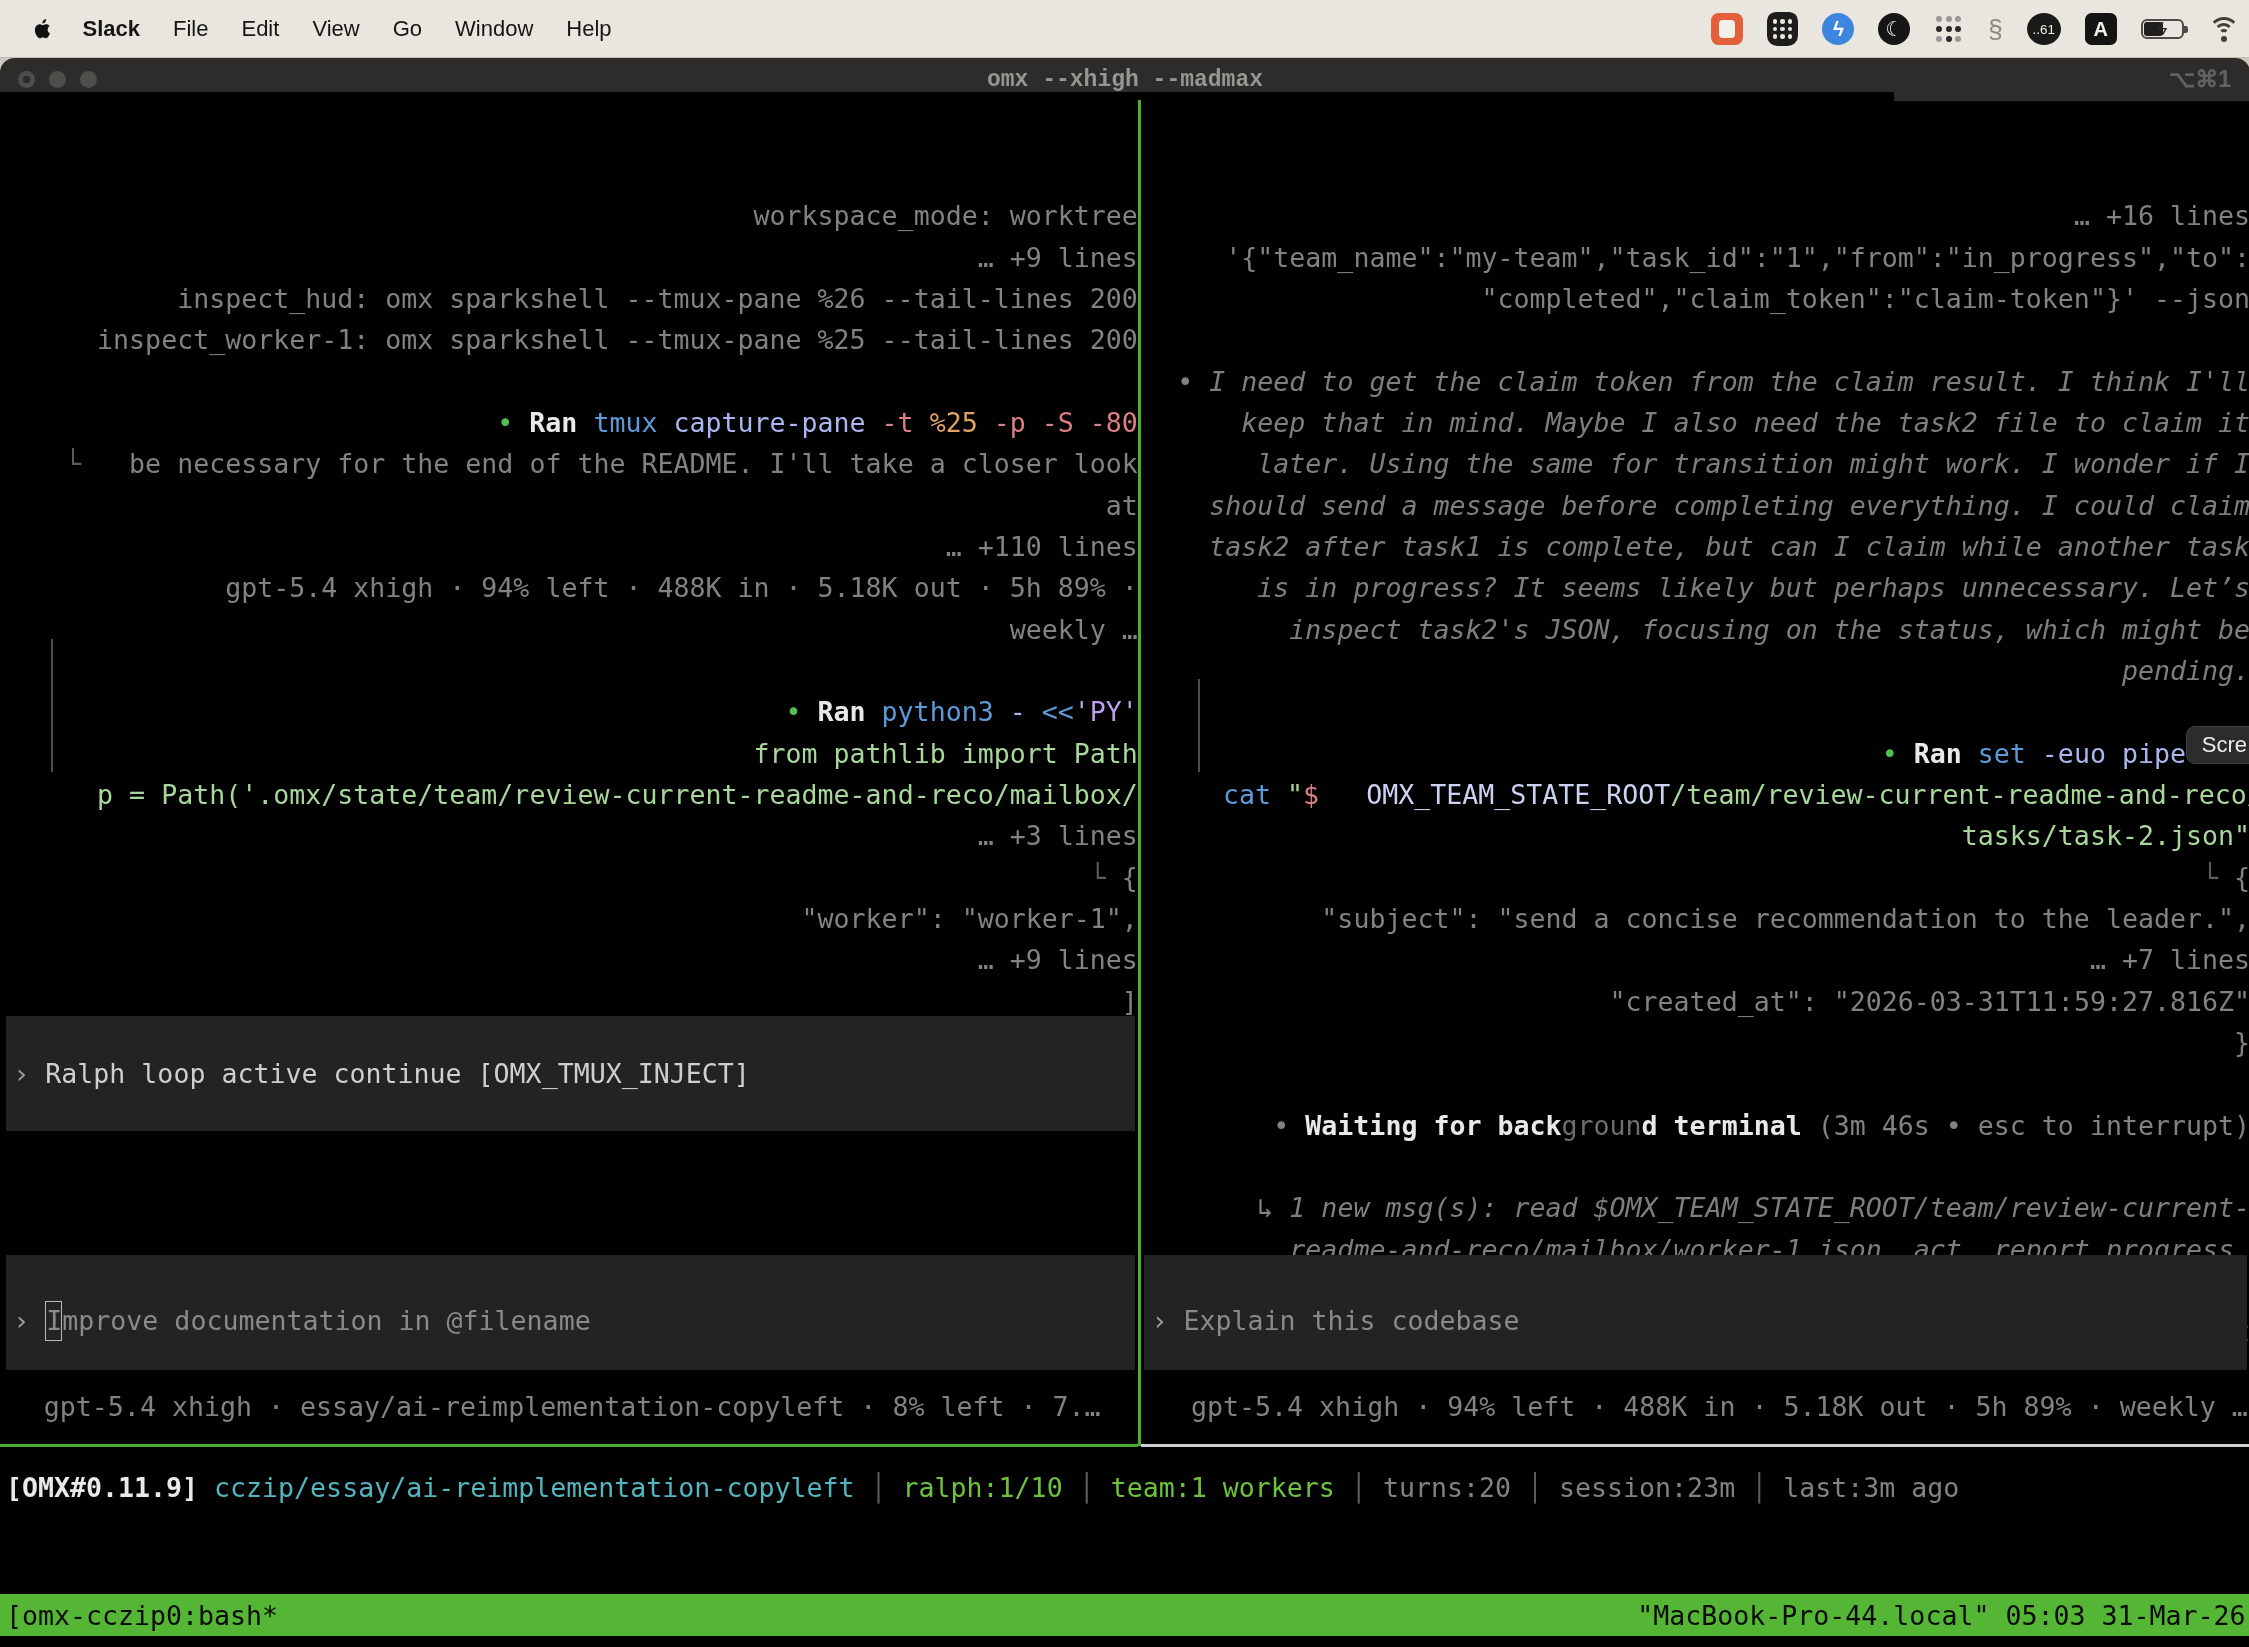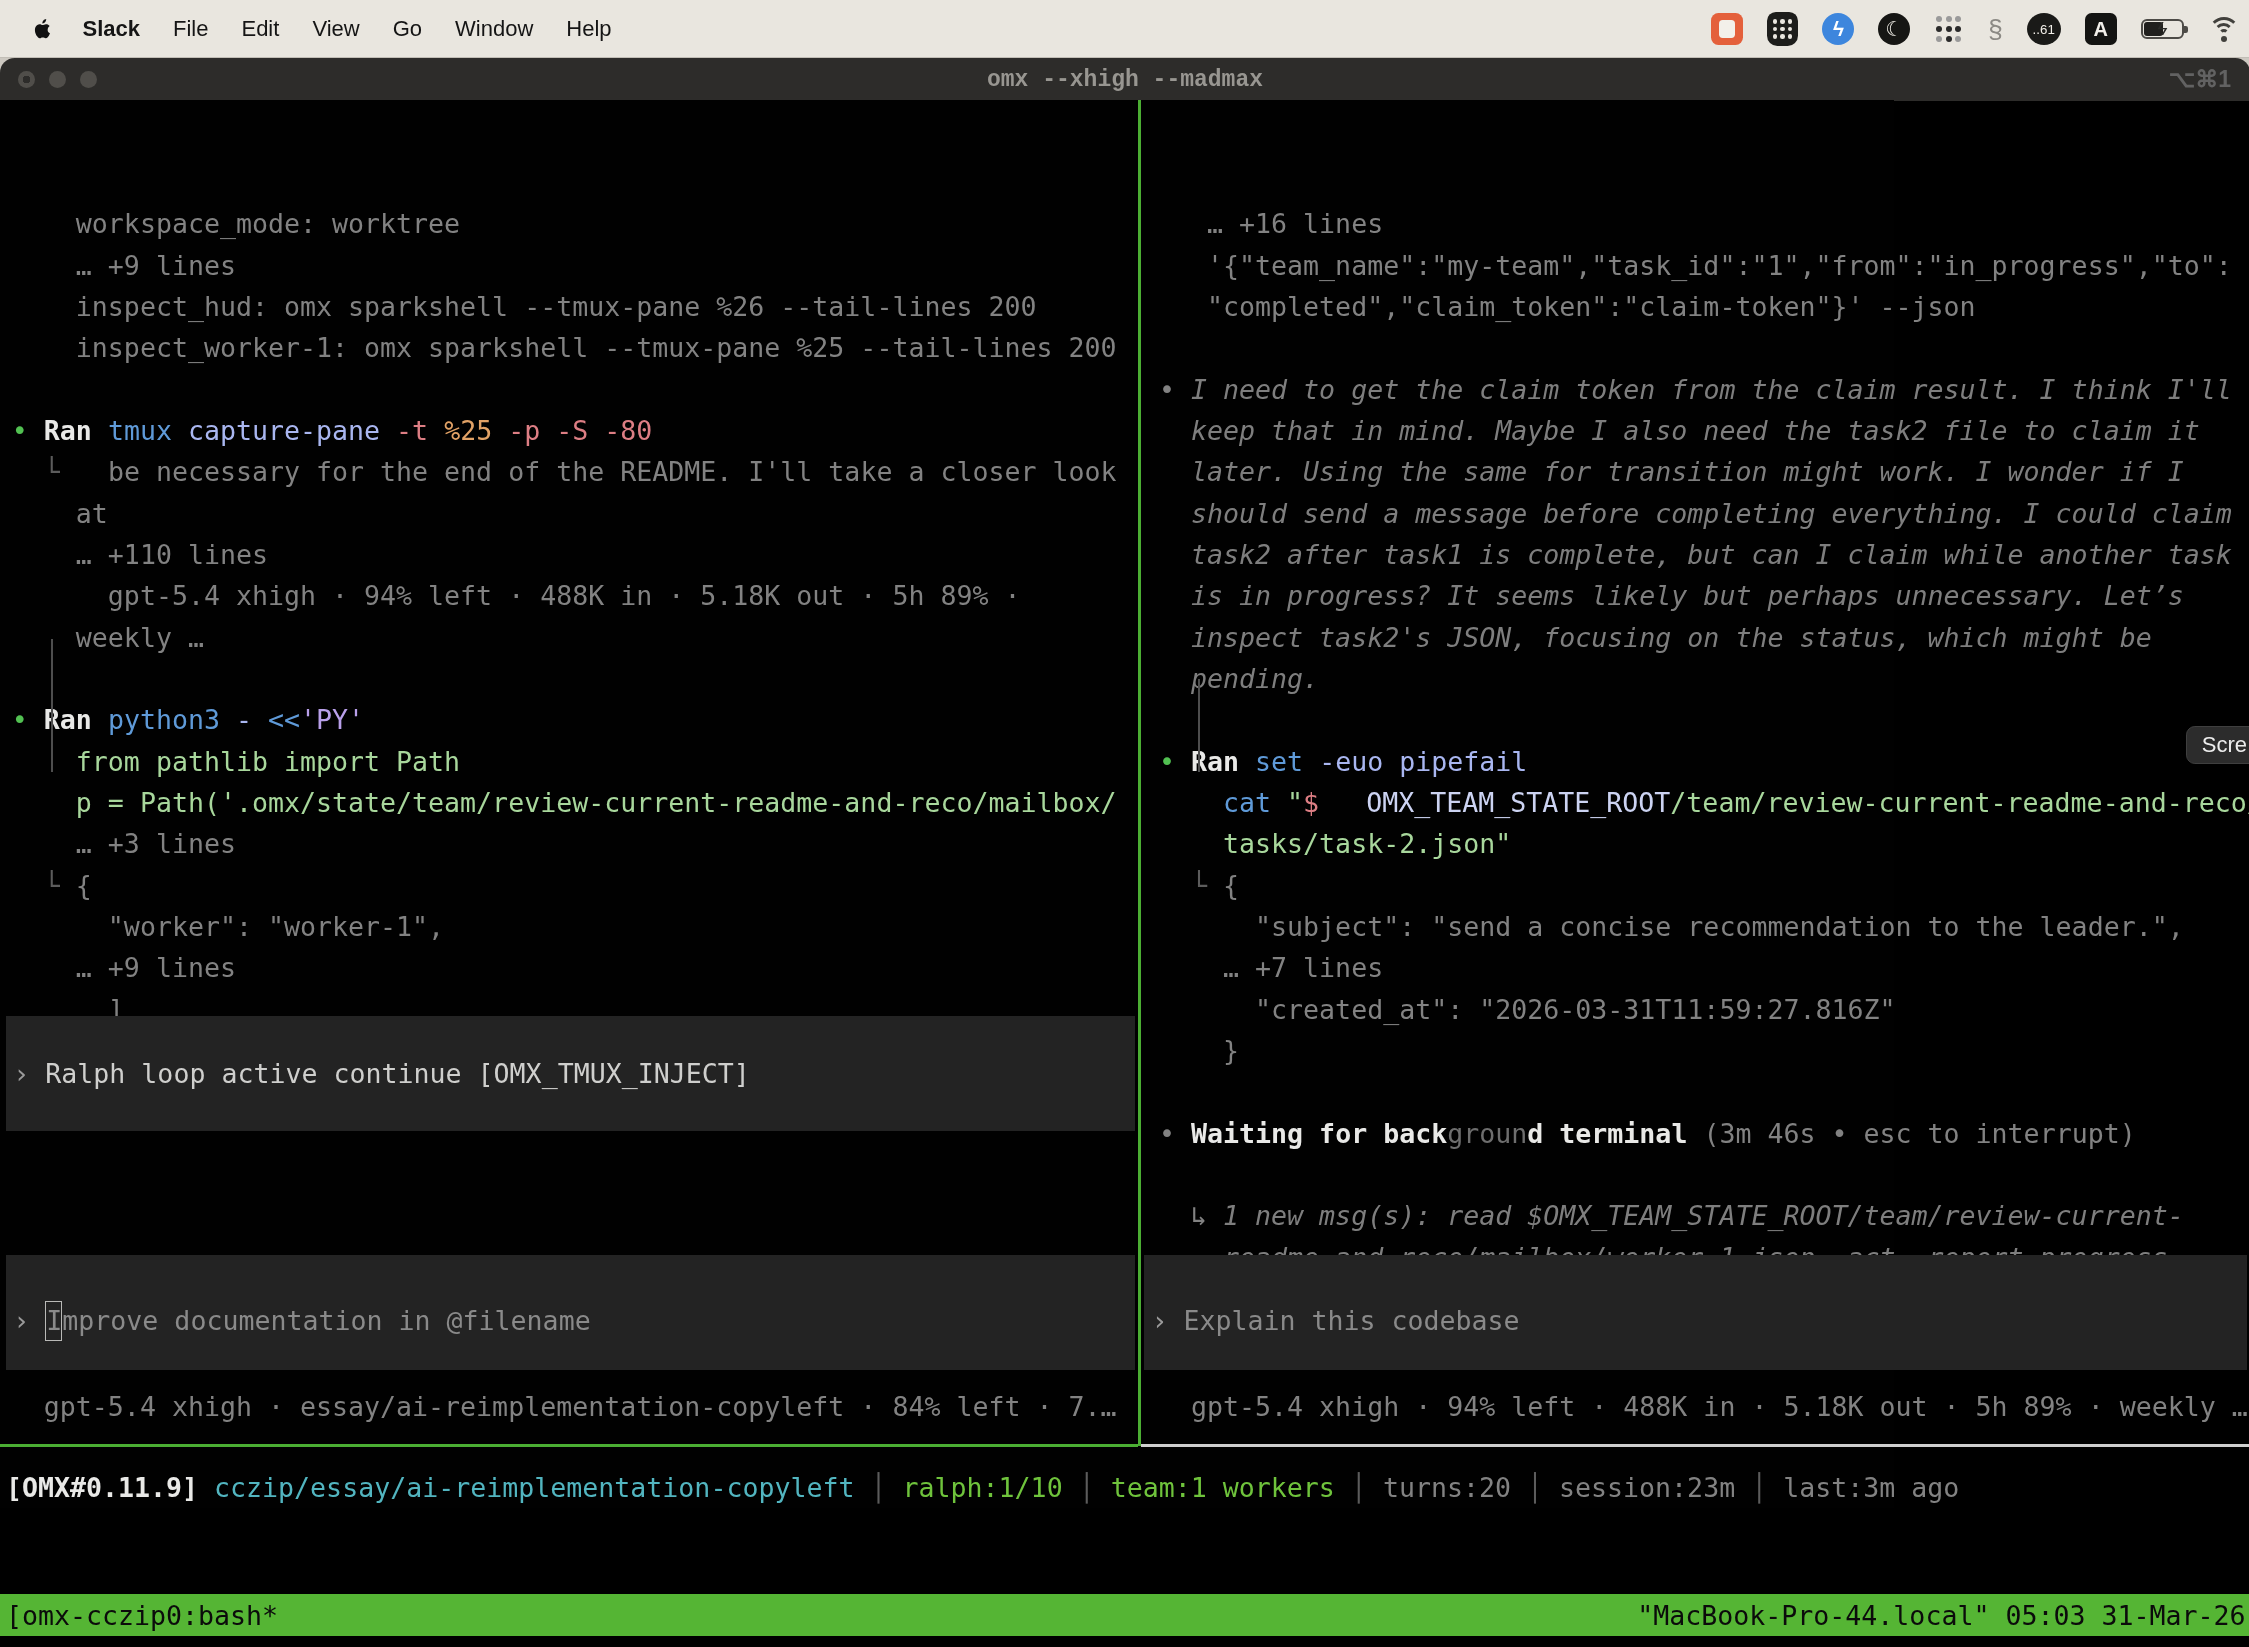--- a/index.html
+++ b/index.html
@@ -59,21 +59,21 @@
               border-radius:14.8px 14.8px 0 0; z-index:2; display:flex; align-items:center; }
   .tl-group { display:flex; gap:13.3px; margin-left:17.7px; }
   .tl { width:17.7px; height:17.7px; border-radius:50%; background:#504e4a; }
   .tl.close { background:radial-gradient(circle at center, #2d2c2a 0 3.7px, #504e4a 3.7px); }
   .win-title { position:absolute; left:0; right:0; text-align:center; color:#989691;
                font-family:Liberation Mono, monospace; font-weight:bold; font-size:23px; }
   .win-hint { position:absolute; right:19px; color:#626262; font-family:"Liberation Sans", sans-serif;
               font-weight:bold; font-size:23px; }
 
   
-  .term { position:absolute; left:0; top:100px; width:1894px; height:1408px; background:#010101; z-index:2; }
+  .term { position:absolute; left:0; top:92px; width:1894px; height:1408px; background:#010101; z-index:2;text-align:right; }
   .trow { position:absolute; height:41px; line-height:41px; font-size:26.6px; white-space:pre; overflow:hidden; }
   .pane-left .trow { left:11.8px; width:1126px; }
   .pane-right .trow { left:1159px; width:1091px; }
 
   .c-gray  { color:#828282; }
   .c-gray2 { color:#5c5c5c; }
   .c-white { color:#e9e9e7; font-weight:bold; }
   .c-dimbold { color:#6e6e6e; font-weight:normal; }
   .c-bullet { color:#52c152; }
   .c-blue { color:#5f9ad8; }
@@ -255,21 +255,21 @@
   <span class="prompt">›</span>
   <span class="cursor">I</span>
   <span class="ghost">mprove documentation in @filename</span>
 </div>
 
 <div class="msgbox" style="left:1144px; top:1255px; width:1103px; height:115px; padding-left:7.4px; padding-top:16px;">
   <span class="prompt">›</span>
   <span class="ghost">Explain this codebase</span>
 </div>
 
-<div class="pane-status" style="left:11.8px; top:1386px; width:1122px;">  gpt-5.4 xhigh · essay/ai-reimplementation-copyleft · 84% left · 7.…</div>
+<div class="pane-status" style="left:11.8px; top:1386px; width:1122px;">  gpt-5.4 xhigh · essay/ai-reimplementation-copyleft · 8% left · 7.…</div>
 <div class="pane-status" style="left:1159px; top:1386px; width:1091px;">  gpt-5.4 xhigh · 94% left · 488K in · 5.18K out · 5h 89% · weekly …</div>
 
 <div class="divider-v"></div>
 <div class="border-left"></div>
 <div class="border-right"></div>
 
 <div class="tooltip">Scre</div>
 
 <div class="omxline" id="omx-line"><span class="c-white">[OMX#0.11.9]</span><span class="c-gray"> </span><span class="c-cyan">cczip/essay/ai-reimplementation-copyleft</span><span class="c-gray2"> │ </span><span class="c-statgreen">ralph:1/10</span><span class="c-gray2"> │ </span><span class="c-statgreen">team:1 workers</span><span class="c-gray2"> │ </span><span class="c-gray">turns:20</span><span class="c-gray2"> │ </span><span class="c-gray">session:23m</span><span class="c-gray2"> │ </span><span class="c-gray">last:3m ago</span></div>
 

